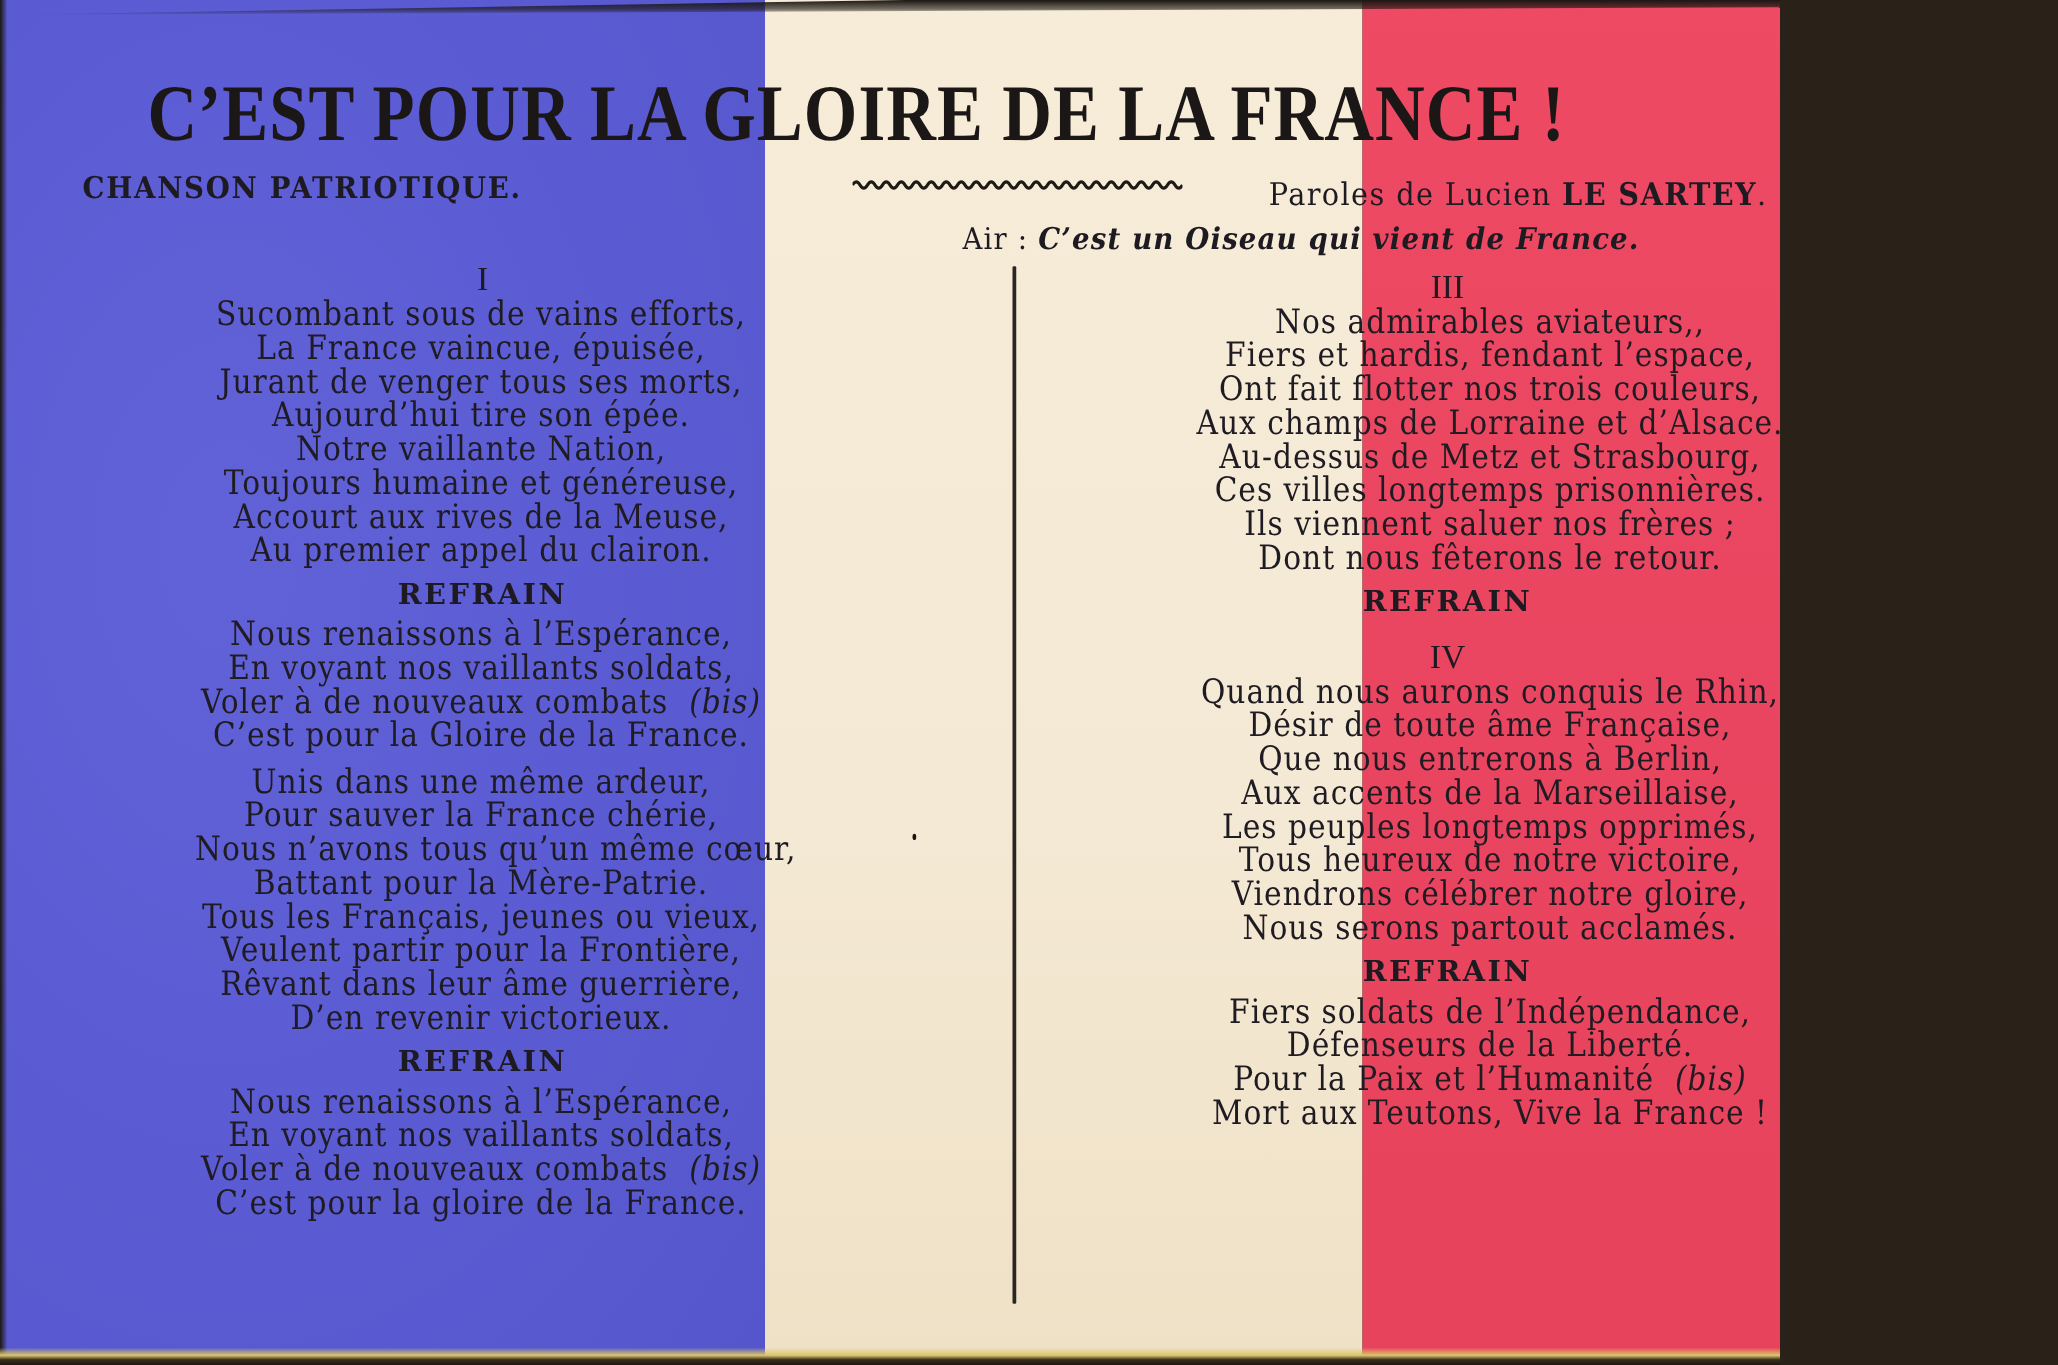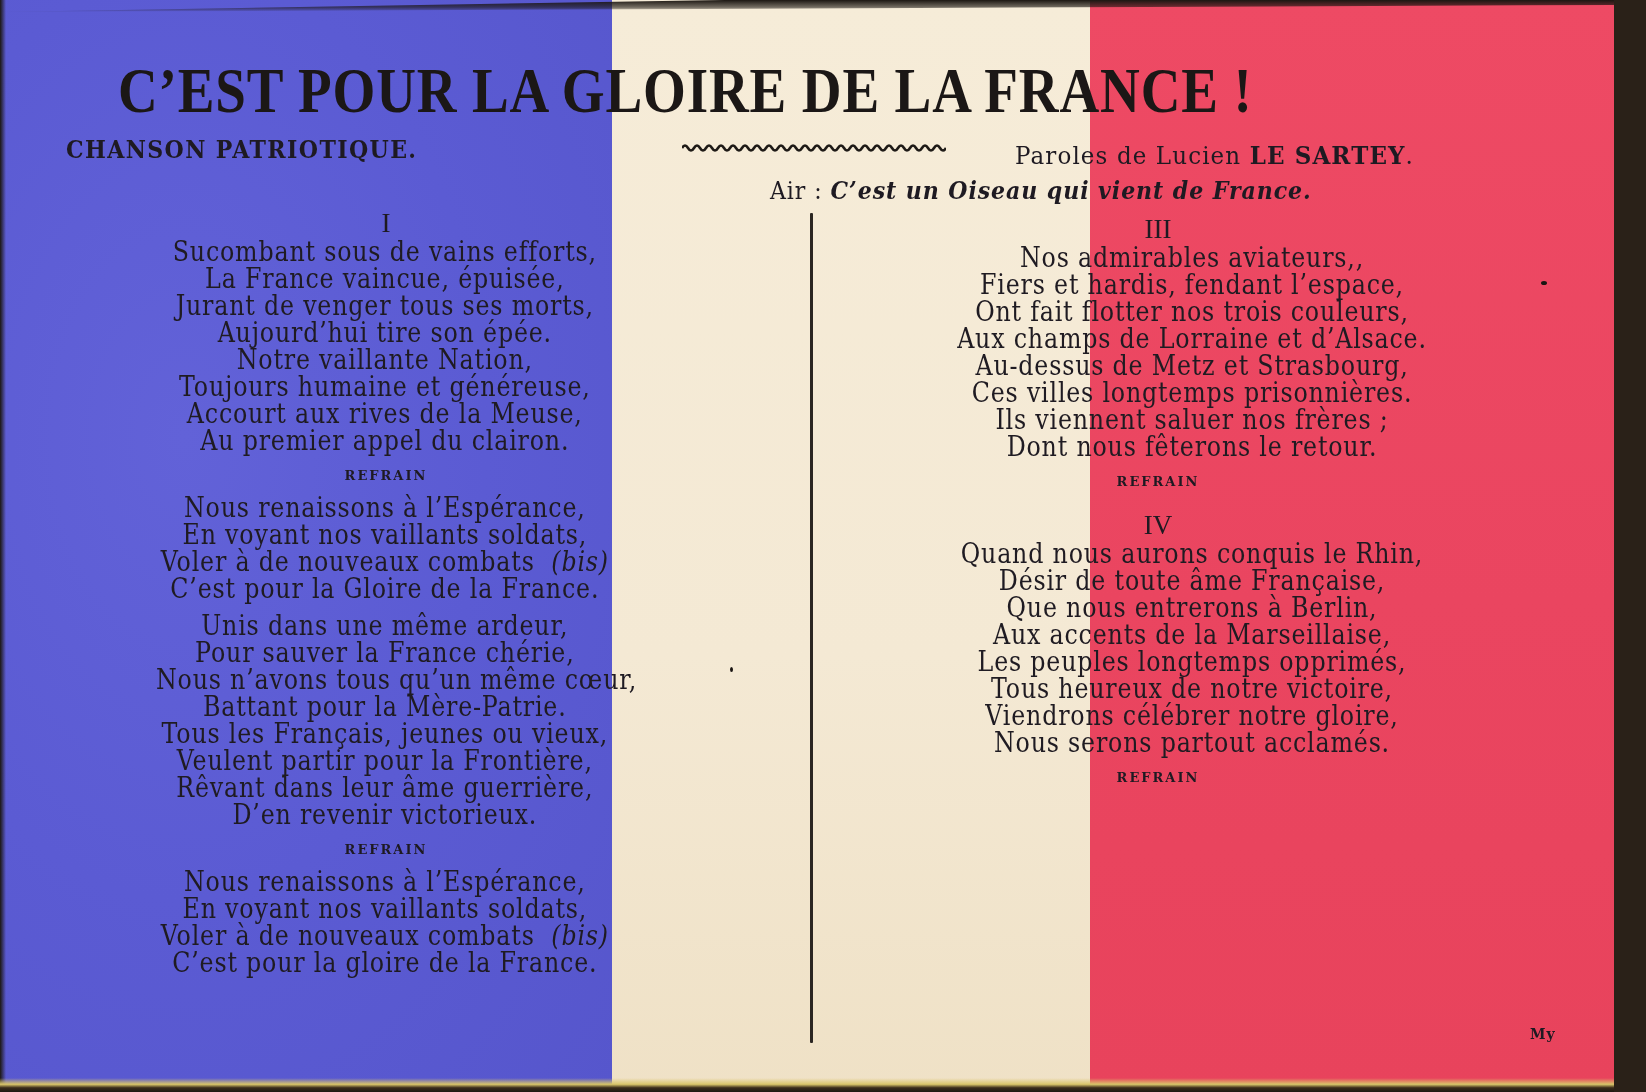--- a/index.html
+++ b/index.html
@@ -3,21 +3,21 @@
   <meta charset="utf-8">
   <style>
     html, body { margin: 0; padding: 0; }
     body {
       width: 1646px; height: 1092px; overflow: hidden;
       background: #2a2118;
       font-family: "Liberation Serif", "DejaVu Serif", serif;
       color: #1e1a22;
     }
     .card {
-      position: absolute; left: 0; top: 0; width: 1614px; height: 1092px;
+      position: absolute; left: 0; top: 0; width: 1424px; height: 1092px;
       overflow: hidden;
     }
     .band { position: absolute; top: 0; height: 1092px; }
     .band-blue {
       left: 0; width: 612px;
       background: radial-gradient(ellipse at 30% 40%, #6262d8 0%, #5b5bd3 50%, #5656cc 100%);
     }
     .band-white {
       left: 612px; width: 478px;
       background: linear-gradient(180deg, #f6ecd8 0%, #f4e9d4 60%, #efe1c6 100%);
@@ -89,21 +89,21 @@
     .lines { margin: 0; padding: 0; list-style: none; text-align: center; }
     .lines li {
       font-size: 27px; line-height: 27px; height: 27px;
       white-space: nowrap; letter-spacing: 0.9px;
       font-family: "DejaVu Serif", serif;
       transform: scaleX(0.88); transform-origin: left center;
       color: #1f1b22;
     }
     .lines li .bis { font-style: italic; }
     .refrain-head {
-      font-size: 13px; letter-spacing: 2px; font-weight: bold;
+      font-size: 23px; letter-spacing: 2px; font-weight: bold;
       text-align: center; width: 560px; margin-left: -50px;
       font-family: "DejaVu Serif", serif;
       height: 20px; line-height: 20px;
       margin-top: 12px; margin-bottom: 8px;
     }
     .col-right .refrain-head { width: 520px; margin-left: -30px; }
 
     .stanza-gap { height: 10px; }
 
     .signature {
@@ -216,17 +216,23 @@
         <li>Que nous entrerons à Berlin,</li>
         <li>Aux accents de la Marseillaise,</li>
         <li>Les peuples longtemps opprimés,</li>
         <li>Tous heureux de notre victoire,</li>
         <li>Viendrons célébrer notre gloire,</li>
         <li>Nous serons partout acclamés.</li>
       </ul>
     </div>
     <div>
       <div class="refrain-head">REFRAIN</div>
+      <ul class="lines">
+        <li>Fiers soldats de l’Indépendance,</li>
+        <li>Défenseurs de la Liberté.</li>
+        <li><span>Pour la Paix et l’Humanité</span>&nbsp;&nbsp;<span class="bis">(bis)</span></li>
+        <li>Mort aux Teutons, Vive la France !</li>
+      </ul>
     </div>
   </div>
 
   <div class="signature">My</div>
 </div>
 
 </body></html>

